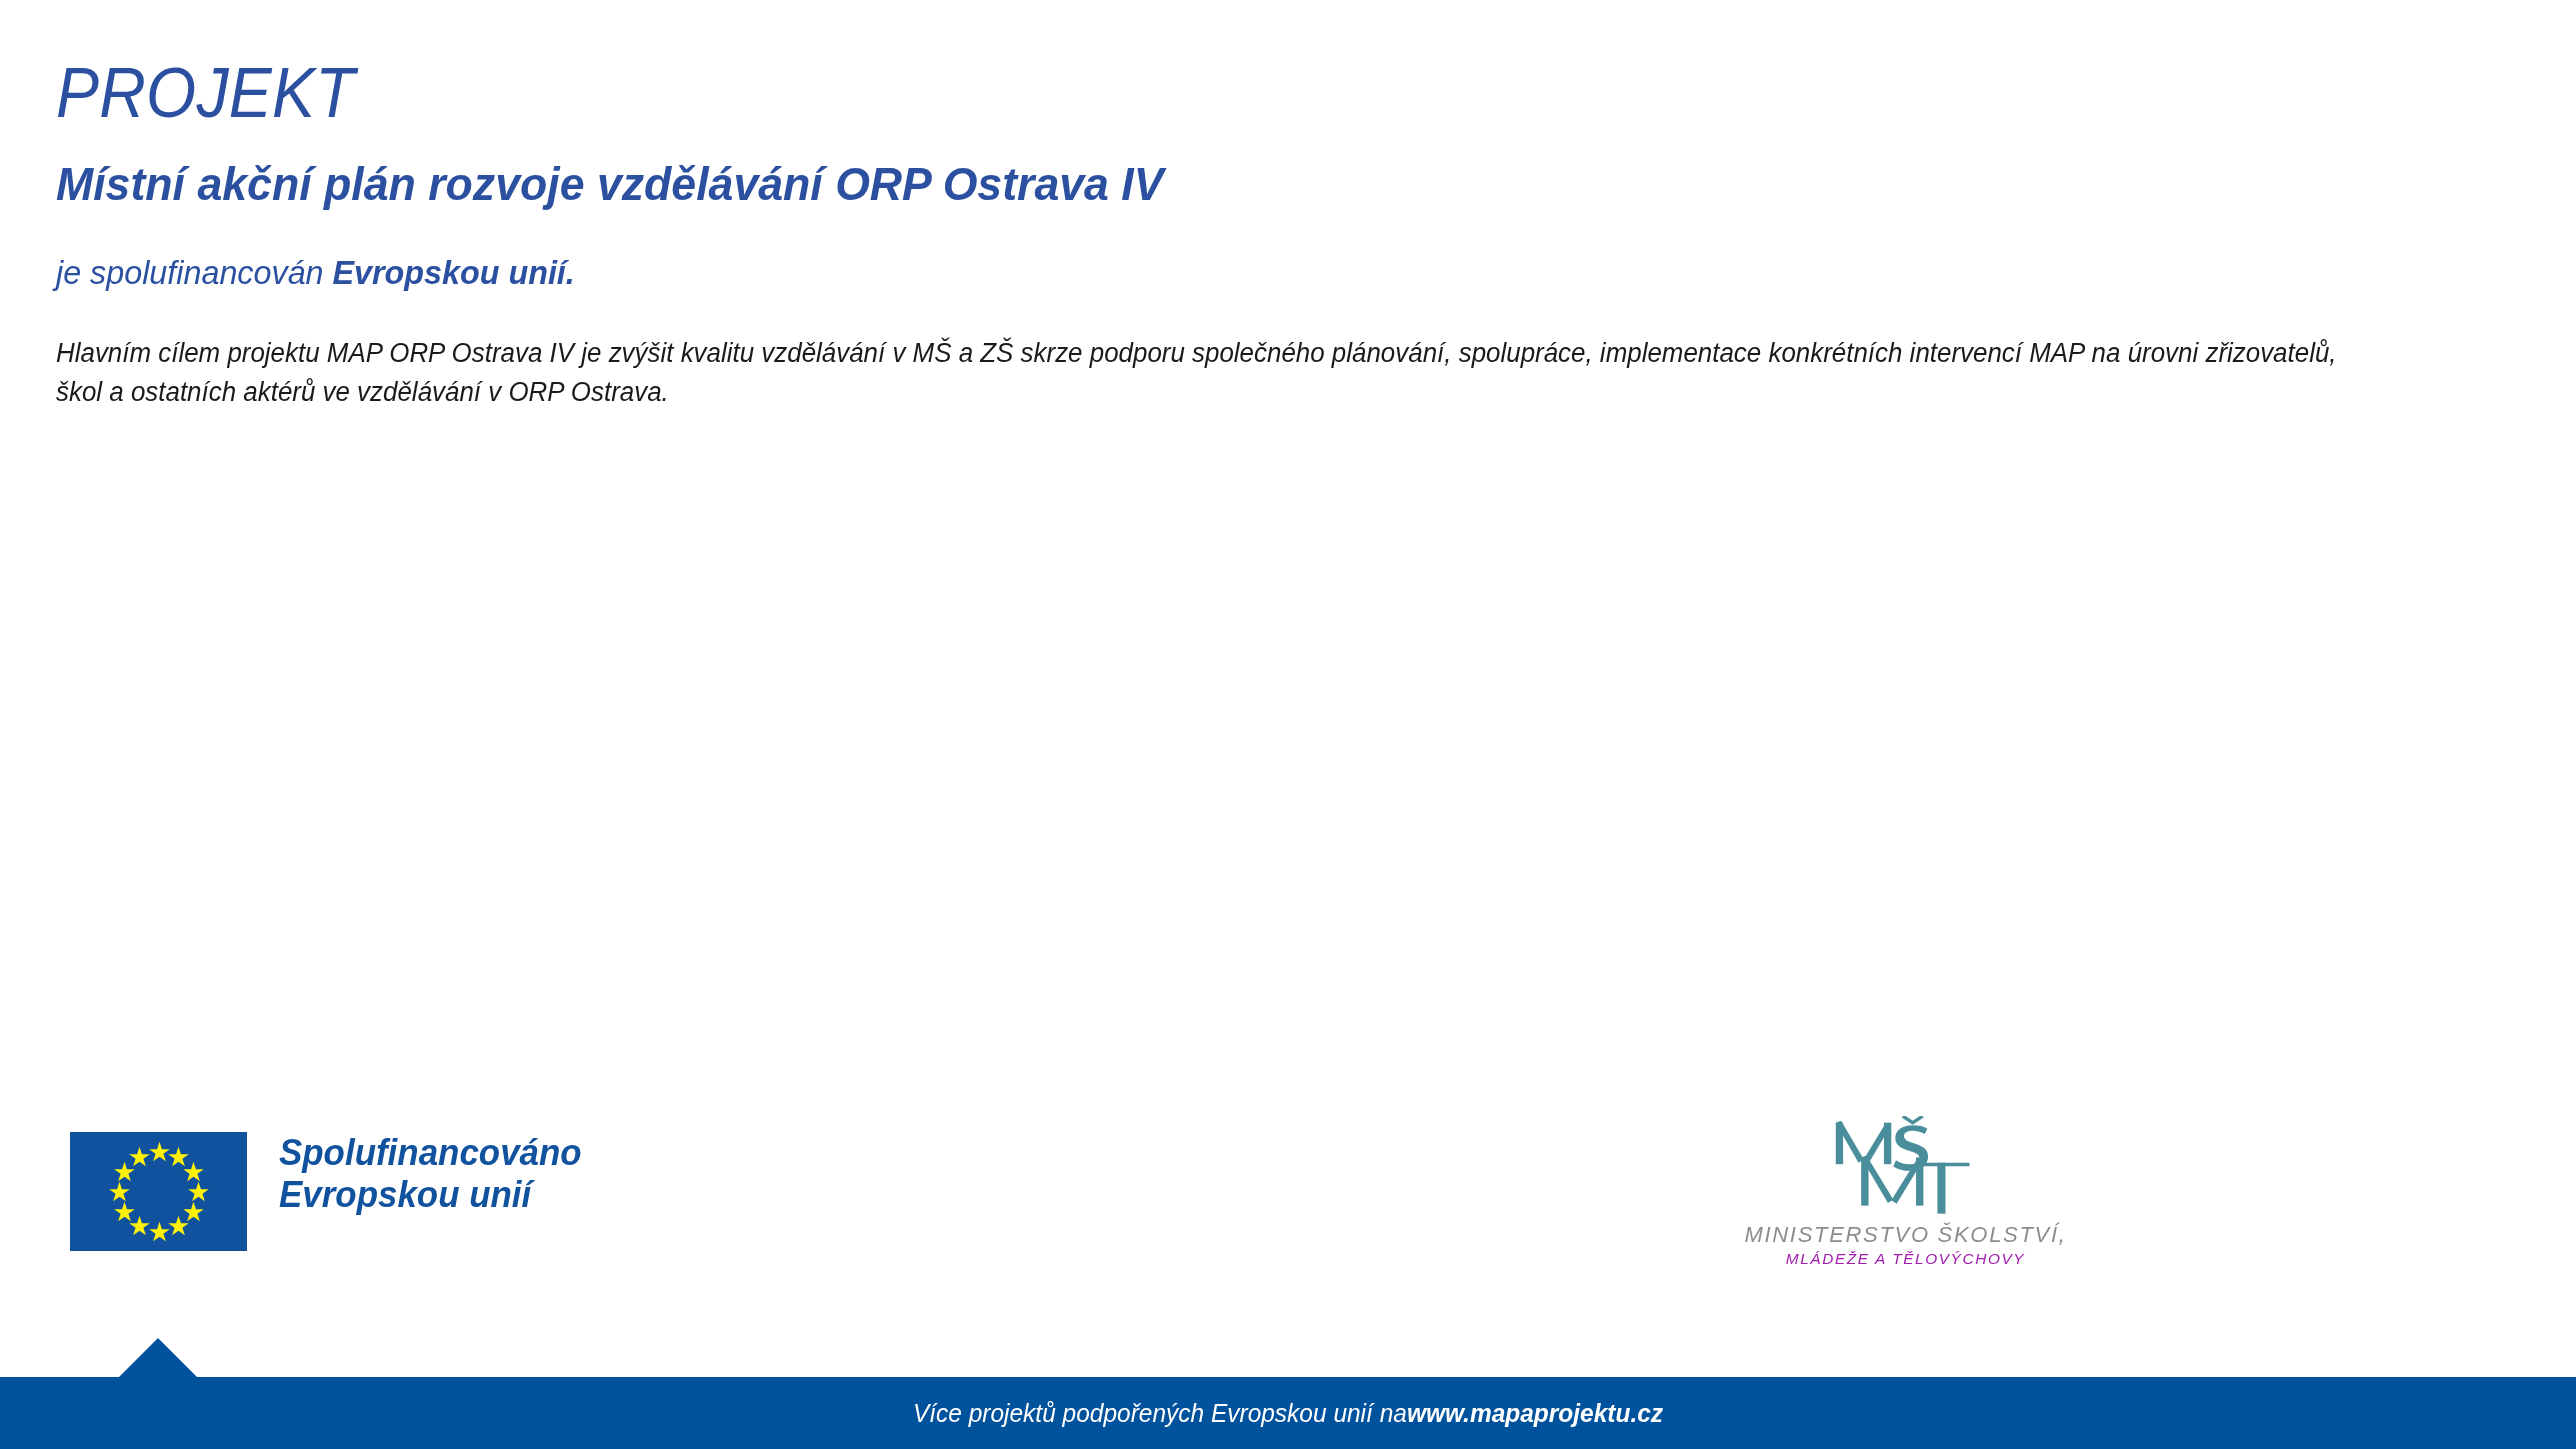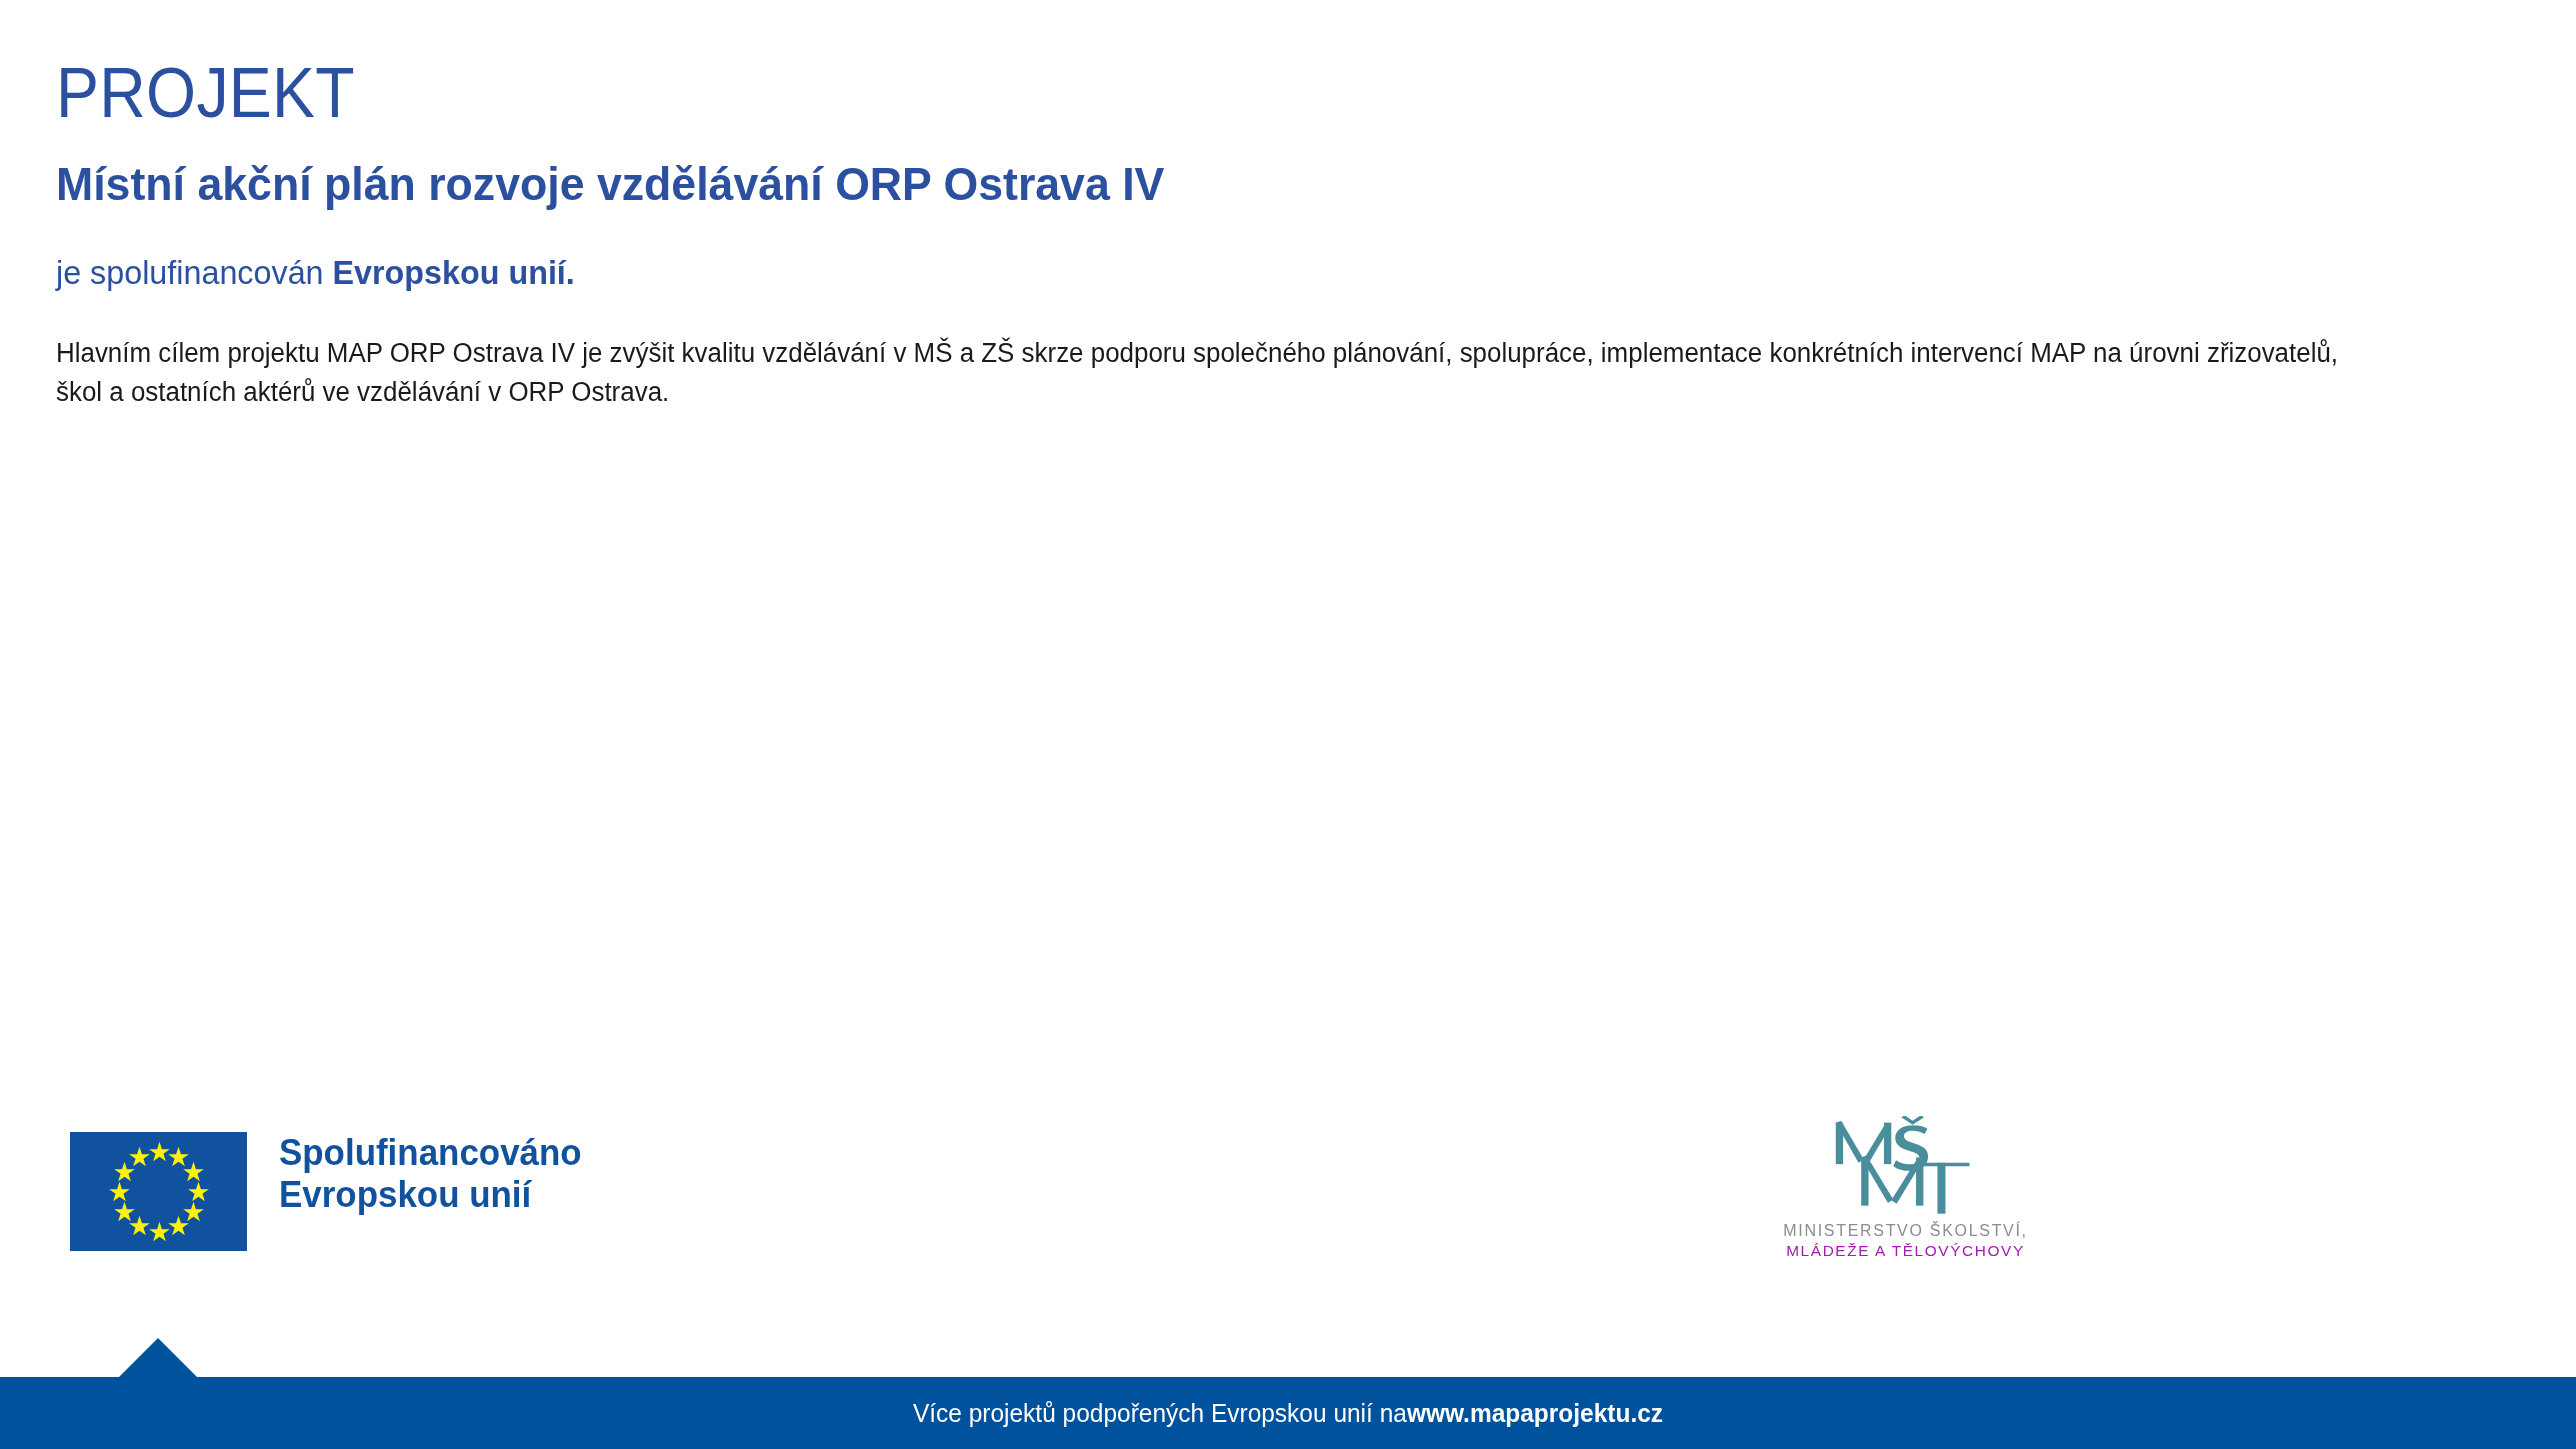--- a/index.html
+++ b/index.html
@@ -14,20 +14,21 @@
     overflow: hidden;
     font-family: "Liberation Sans", "DejaVu Sans", sans-serif;
     position: relative;
     -webkit-font-smoothing: antialiased;
   }
 
   .slide {
     position: absolute;
     inset: 0;
     background: #ffffff;
+    font-style: italic;
   }
 
   
   .content {
     position: absolute;
     left: 56px;
     top: 0;
     right: 56px;
   }
 
@@ -122,21 +123,21 @@
     left: 1758px;
     top: 1116px;
     width: 295px;
     display: flex;
     flex-direction: column;
     align-items: center;
   }
   .msmt-mark { width: 168px; height: 99px; display: block; }
   .msmt-line1 {
     color: #8a8d90;
-    font-size: 16px;
+    font-size: 22px;
     letter-spacing: 1.7px;
     font-weight: 400;
     white-space: nowrap;
     margin-top: 6.7px;
   }
   .msmt-line2 {
     color: #a21caf;
     font-size: 15.4px;
     letter-spacing: 1.6px;
     font-weight: 400;

